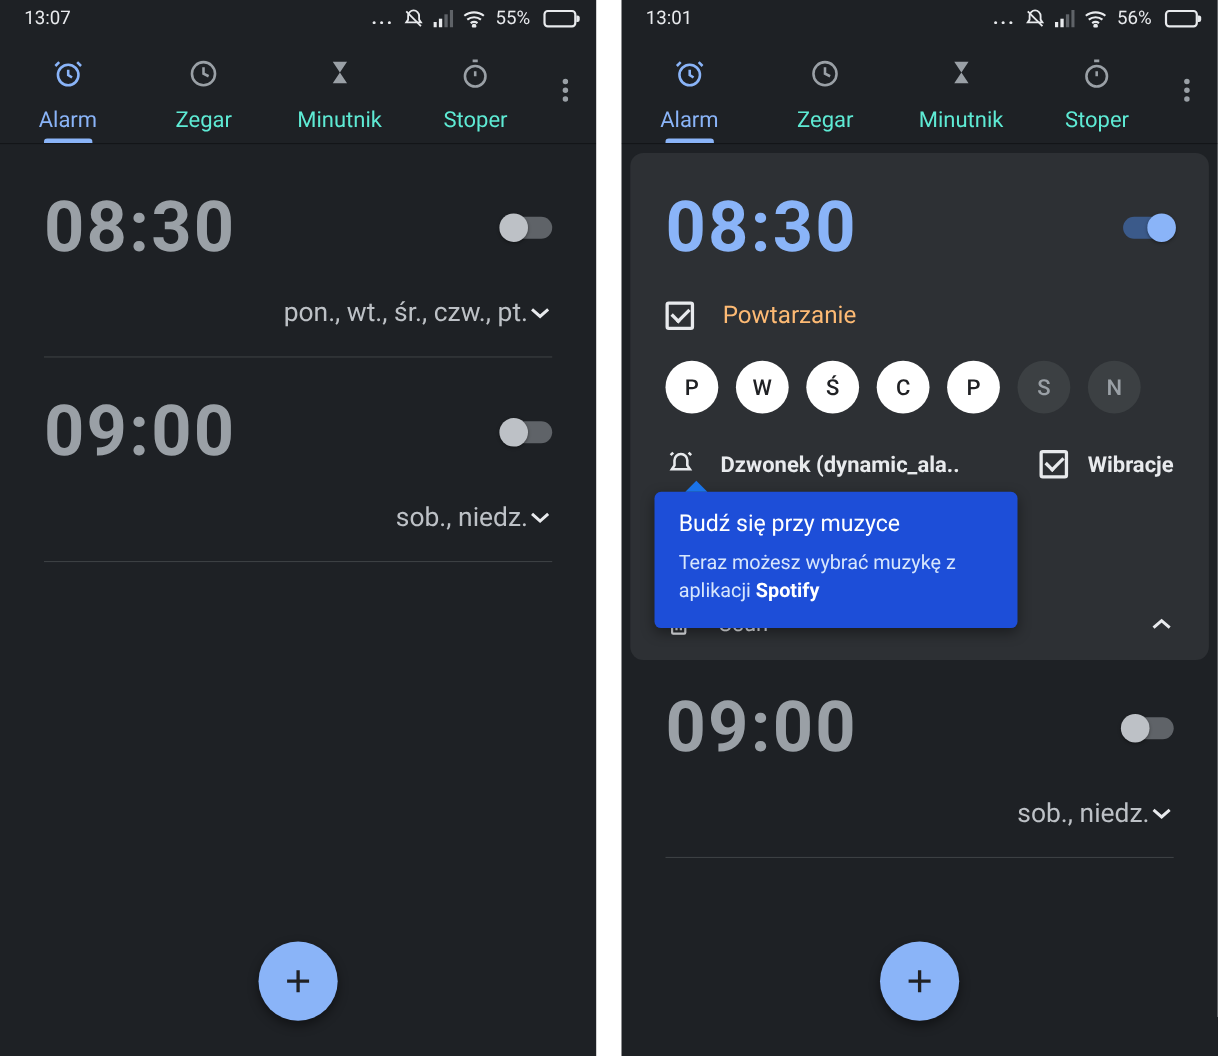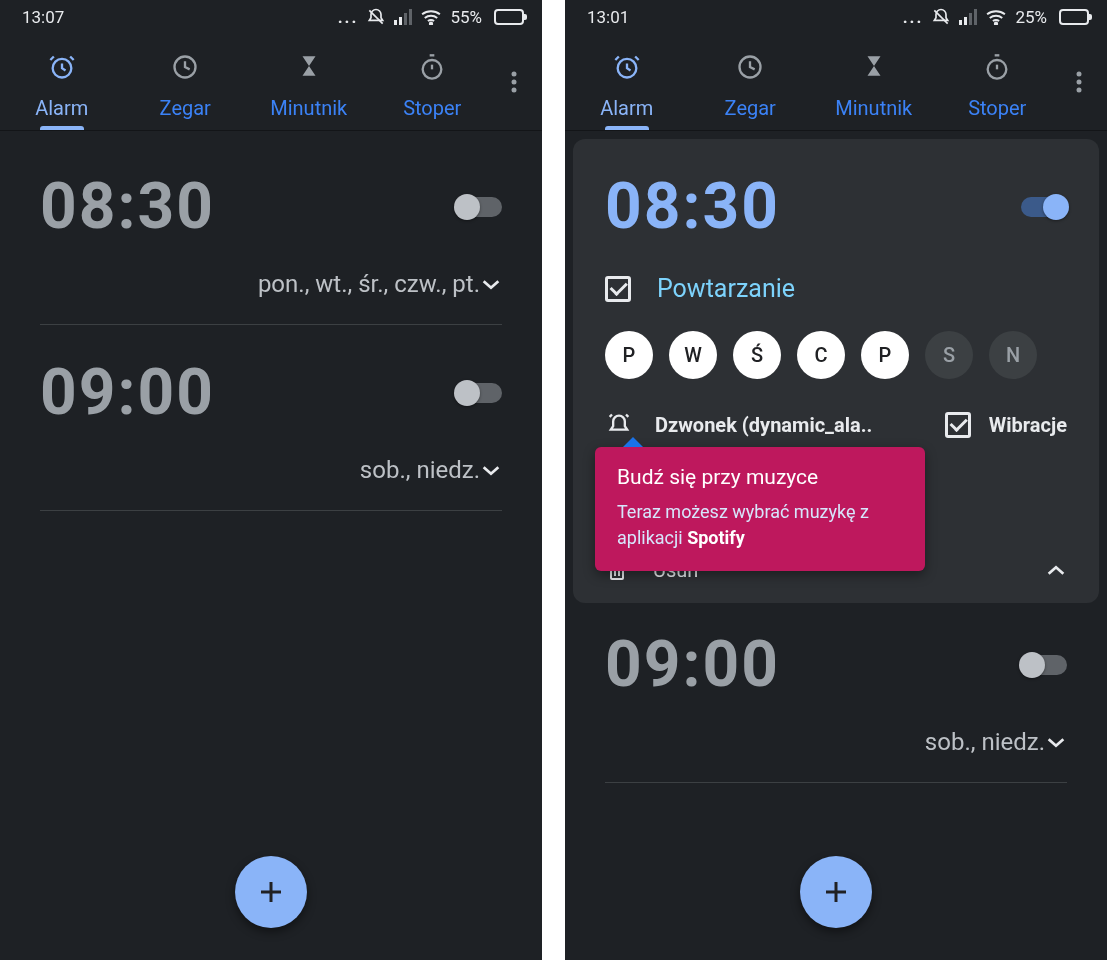--- a/index.html
+++ b/index.html
@@ -10,21 +10,21 @@
   .status{display:flex;align-items:center;justify-content:space-between;height:34px;padding:0 18px 0 22px;font-size:17px;color:#e8eaed;}
   .status .right{display:flex;align-items:center;gap:8px;}
   .dots3{letter-spacing:2px;font-weight:bold;}
   .ic{display:inline-flex;align-items:center;}
   .batt{display:inline-flex;align-items:center;}
   .batt-body{width:30px;height:16px;border:2px solid #e8eaed;border-radius:4px;position:relative;margin-left:4px;}
   .batt-body::after{content:"";position:absolute;right:-5px;top:3px;width:3px;height:6px;background:#e8eaed;border-radius:0 2px 2px 0;}
   .batt-fill{height:100%;background:#e8eaed;border-radius:1px;}
   
   .tabs{display:flex;align-items:flex-end;padding:18px 8px 0 0;position:relative;}
-  .tab{flex:1;display:flex;flex-direction:column;align-items:center;gap:14px;color:#3b82f6;cursor:pointer;padding-bottom:10px;}
+  .tab{flex:1;display:flex;flex-direction:column;align-items:center;gap:14px;color:#5eead4;cursor:pointer;padding-bottom:10px;}
   .tab.active{color:#8ab4f8;}
   .tab .ticon{height:30px;display:flex;align-items:center;}
   .tab .tlabel{font-size:20px;}
   .tab.active::after{content:"";display:block;position:absolute;bottom:0;width:44px;height:4px;background:#8ab4f8;border-radius:3px 3px 0 0;}
   .more{width:40px;display:flex;align-items:center;justify-content:center;padding-bottom:36px;}
   .tabline{height:1px;background:#000;opacity:.35;}
   
   .alarms{padding:8px 0 0 0;}
   .arow{padding:30px 40px 0 40px;}
   .arow .toprow{display:flex;align-items:center;justify-content:space-between;}
@@ -33,34 +33,34 @@
   .subrow{display:flex;align-items:center;justify-content:flex-end;padding:26px 0 26px 0;font-size:24px;color:#bdc1c6;}
   .divider{height:1px;background:#3c4043;margin:0 40px;}
   
   .toggle{width:46px;height:20px;background:#5f6368;border-radius:20px;position:relative;cursor:pointer;}
   .toggle .knob{width:26px;height:26px;background:#bdc1c6;border-radius:50%;position:absolute;top:-3px;left:-2px;box-shadow:0 1px 3px rgba(0,0,0,.4);transition:.15s;}
   .toggle.on{background:#3b5a8a;}
   .toggle.on .knob{left:22px;background:#8ab4f8;}
   
   .card{background:#2d3034;margin:8px 8px 0 8px;border-radius:12px;padding:30px 32px 20px 32px;position:relative;}
   .card .toprow{display:flex;align-items:center;justify-content:space-between;}
-  .repeat{display:flex;align-items:center;gap:26px;margin-top:30px;font-size:25px;color:#7dd3fc;}
+  .repeat{display:flex;align-items:center;gap:26px;margin-top:30px;font-size:22px;color:#fdba74;}
   .chk{width:26px;height:26px;border:3px solid #e8eaed;border-radius:3px;display:flex;align-items:center;justify-content:center;cursor:pointer;}
   .chk.checked::after{content:"";width:7px;height:13px;border:solid #e8eaed;border-width:0 3px 3px 0;transform:rotate(45deg) translate(-1px,-2px);}
   .days{display:flex;gap:16px;margin-top:28px;}
   .day{width:48px;height:48px;border-radius:50%;display:flex;align-items:center;justify-content:center;font-size:20px;font-weight:500;cursor:pointer;}
   .day.on{background:#fff;color:#202124;}
   .day.off{background:#3c4043;color:#9aa0a6;}
   .optrow{display:flex;align-items:center;margin-top:32px;font-size:20px;color:#e8eaed;gap:22px;font-weight:bold;}
   .optrow .lbl{flex:1;white-space:nowrap;overflow:hidden;text-overflow:ellipsis;}
   .vibgrp{display:flex;align-items:center;gap:18px;}
   .delrow{display:flex;align-items:center;margin-top:118px;gap:24px;font-size:20px;color:#e8eaed;justify-content:space-between;}
   .delrow .left{display:flex;align-items:center;gap:24px;}
   
-  .tip{position:absolute;background:#be185d;color:#fff;border-radius:6px;padding:18px 22px 20px 22px;width:330px;left:22px;top:308px;box-shadow:0 4px 12px rgba(0,0,0,.4);}
+  .tip{position:absolute;background:#1d4ed8;color:#fff;border-radius:6px;padding:18px 22px 20px 22px;width:330px;left:22px;top:308px;box-shadow:0 4px 12px rgba(0,0,0,.4);}
   .tip::before{content:"";position:absolute;top:-10px;left:28px;border:10px solid transparent;border-bottom-color:#1a73e8;border-top:none;}
   .tip .tt{font-size:21px;margin-bottom:10px;}
   .tip .tb{font-size:18px;line-height:1.45;color:#d7e6fc;}
   .tip .tb b{color:#fff;}
   
   .fab{position:absolute;bottom:32px;left:50%;transform:translateX(-50%);width:72px;height:72px;border-radius:50%;background:#8ab4f8;display:flex;align-items:center;justify-content:center;cursor:pointer;box-shadow:0 4px 10px rgba(0,0,0,.45);}
   .fab svg{stroke:#202124;}
   
   .arow2{padding:24px 40px 0 40px;}
   
@@ -218,21 +218,21 @@
             </svg>
       </span>
       <span class="ic">
         <svg width="22" height="16" viewBox="0 0 24 18" fill="none" stroke="#e8eaed" stroke-width="2.2">
               <path d="M2 6a16 16 0 0 1 20 0"></path>
               <path d="M5 10a11 11 0 0 1 14 0"></path>
               <path d="M8.5 13.5a6 6 0 0 1 7 0"></path>
               <circle cx="12" cy="16.5" r="1.3" fill="#e8eaed"></circle>
             </svg>
       </span>
-      <span>25%</span>
+      <span>56%</span>
       <span class="batt">
             <span class="batt-body"><span class="batt-fill" style="width:56%"></span></span>
           </span>
     </span>
   </div>
 
   <div class="tabs">
     <div class="tab active">
       <span class="ticon">
         <svg width="28" height="28" viewBox="0 0 24 24" fill="none" stroke="#8ab4f8" stroke-width="2">

